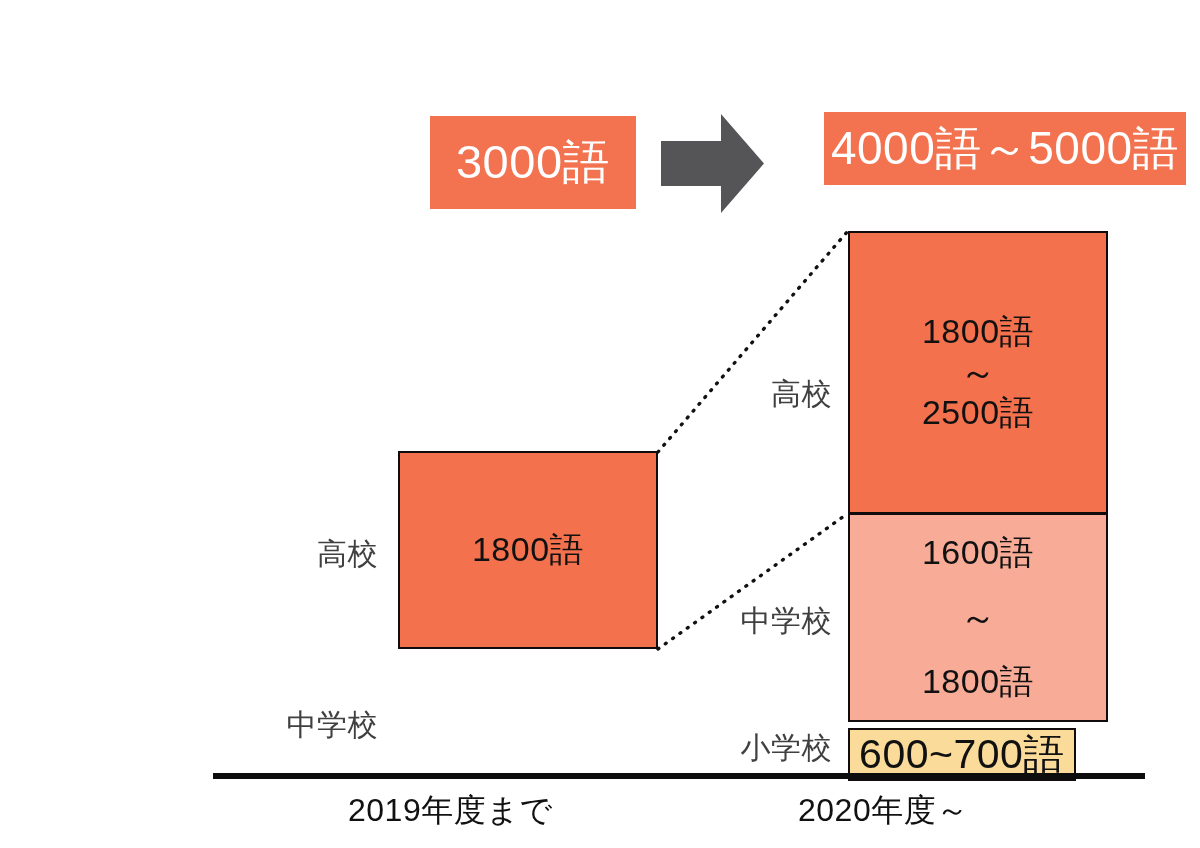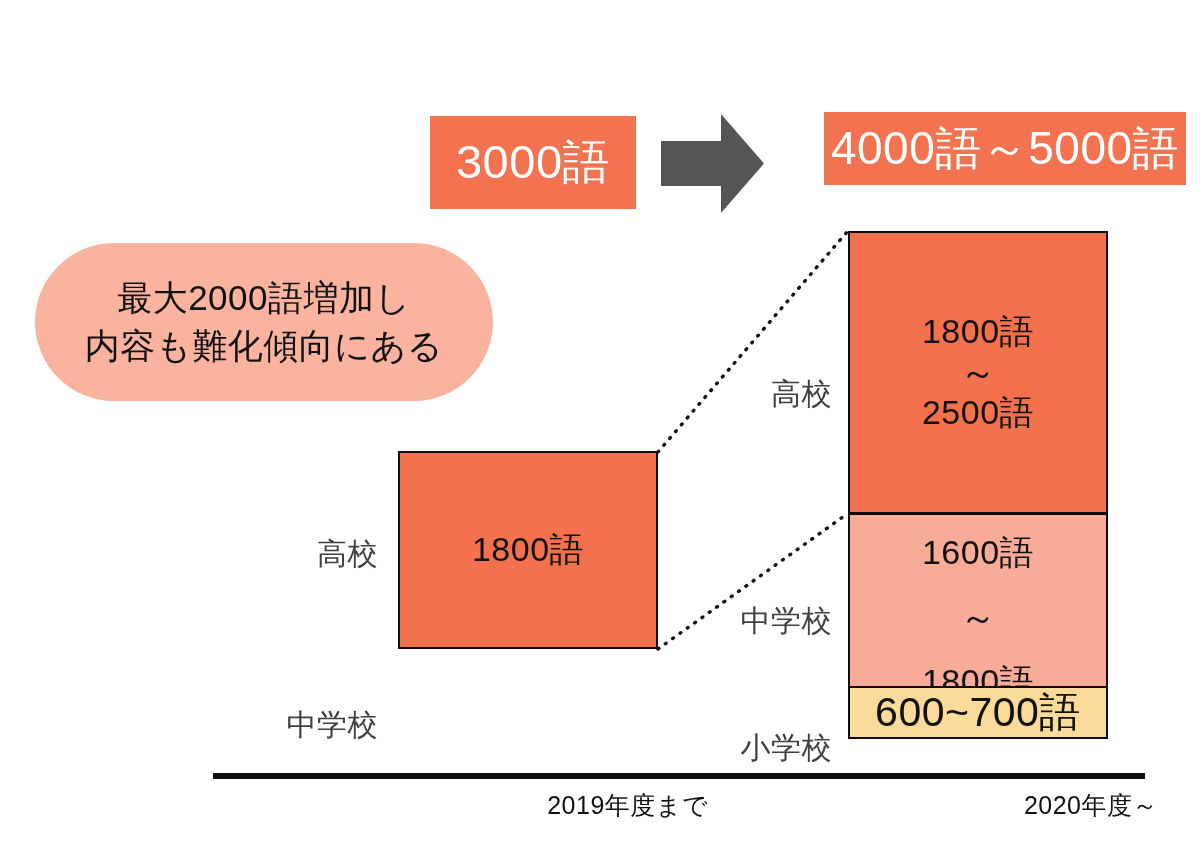--- a/index.html
+++ b/index.html
@@ -105,21 +105,21 @@
   .c-mid    { background: #F8AC97; gap: 24px; }
   .c-elem   { background: #FBDB99; }
 
   
   #bar-l-high { left: 398px; top: 451px; width: 260px; height: 198px; }
   #bar-l-mid  { left: 398px; top: 648px; width: 260px; height: 126px; }
 
   
   #bar-r-high { left: 848px; top: 231px; width: 260px; height: 283px; }
   #bar-r-mid  { left: 848px; top: 513px; width: 260px; height: 209px; }
-  #bar-r-elem { left: 848px; top: 686px; width: 260px; height: 53px; text-align: right; }
+  #bar-r-elem { left: 848px; top: 728px; width: 228px; height: 53px; text-align: right; }
   #bar-r-elem .seg-line { font-size: 41px; }
 
   
   .cat-label {
     position: absolute;
     font-size: 30px;
     color: #404040;
     white-space: nowrap;
     letter-spacing: 0.5px;
     text-align: right;
@@ -146,46 +146,42 @@
     left: 213px;
     top: 773px;
     width: 932px;
     height: 6px;
     background: #0d0d0d;
   }
 
   
   .axis-label {
     position: absolute;
-    font-size: 25px;
+    font-size: 32px;
     color: #111111;
     white-space: nowrap;
-    text-align: right;
+    text-align: left;
     letter-spacing: 0.5px;
   }
   #axis-before { left: 348px; top: 789px; width: 360px; }
   #axis-after  { left: 798px; top: 789px; width: 360px; }
 </style>
 </head>
 <body>
 
 <div id="canvas">
 
   <div class="total-badge" id="badge-before">3000語</div>
 
   <svg id="arrow-right" viewBox="0 0 103 99">
     <polygon points="0,27 60,27 60,0 103,49.5 60,99 60,72 0,72" fill="#555558"></polygon>
   </svg>
 
   <div class="total-badge" id="badge-after">4000語～5000語</div>
 
-  <div id="callout">
-    <div class="line">最大2000語増加し</div>
-    <div class="line">内容も難化傾向にある</div>
-  </div>
 
   <svg id="connectors" viewBox="0 0 1200 848">
     <line x1="658" y1="452" x2="847" y2="232" stroke="#111111" stroke-width="3.4" stroke-linecap="round" stroke-dasharray="1 8"></line>
     <line x1="658" y1="649" x2="847" y2="514" stroke="#111111" stroke-width="3.4" stroke-linecap="round" stroke-dasharray="1 8"></line>
   </svg>
 
   <div class="cat-label" id="lbl-l-high">高校</div>
 
   <div class="bar-seg c-high" id="bar-l-high">
     <div class="seg-line">1800語</div>

